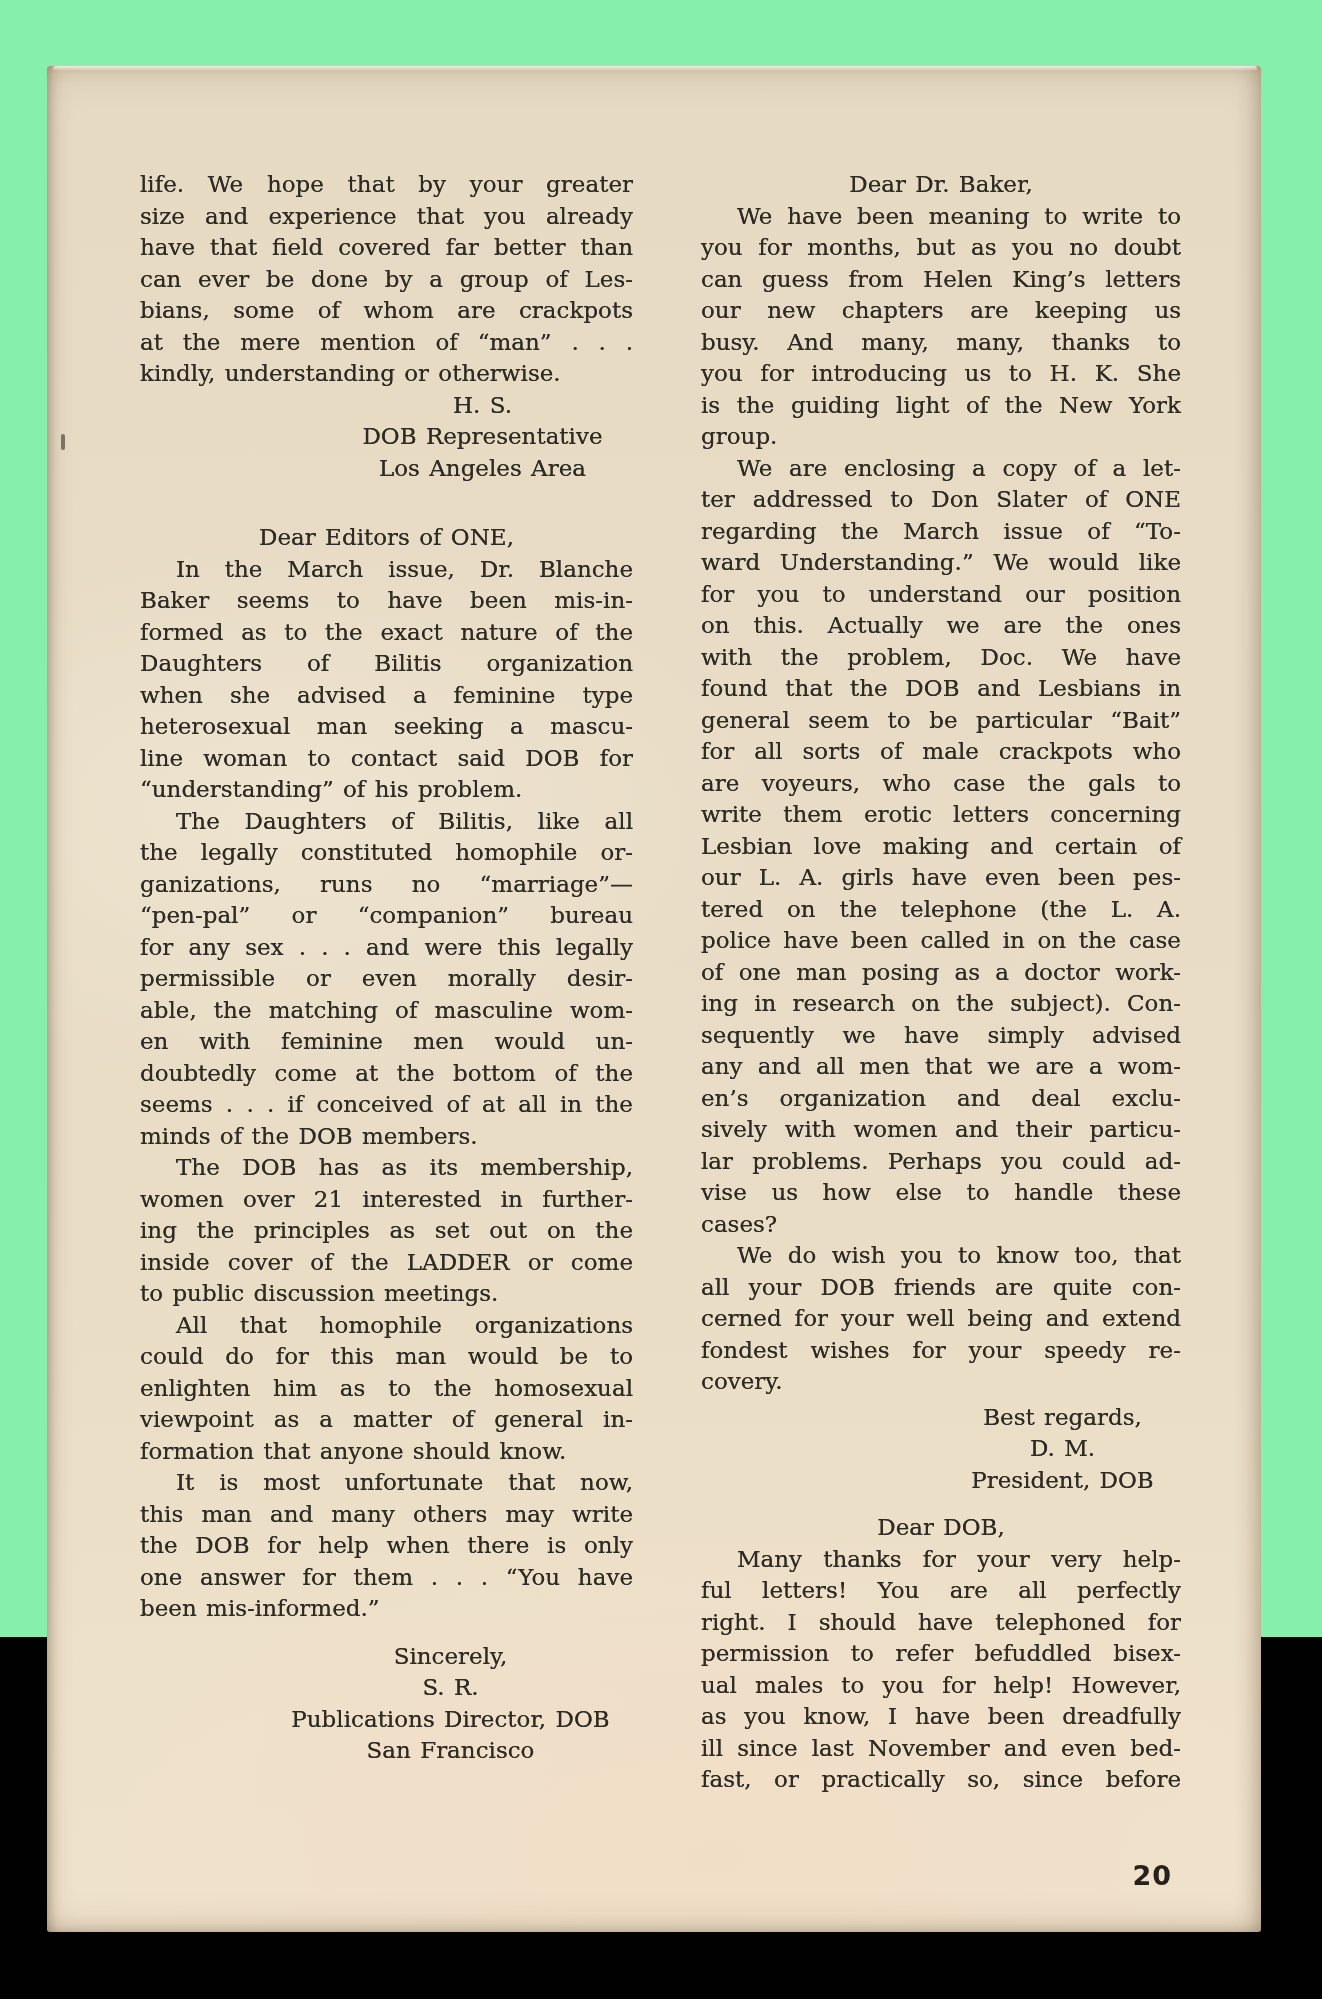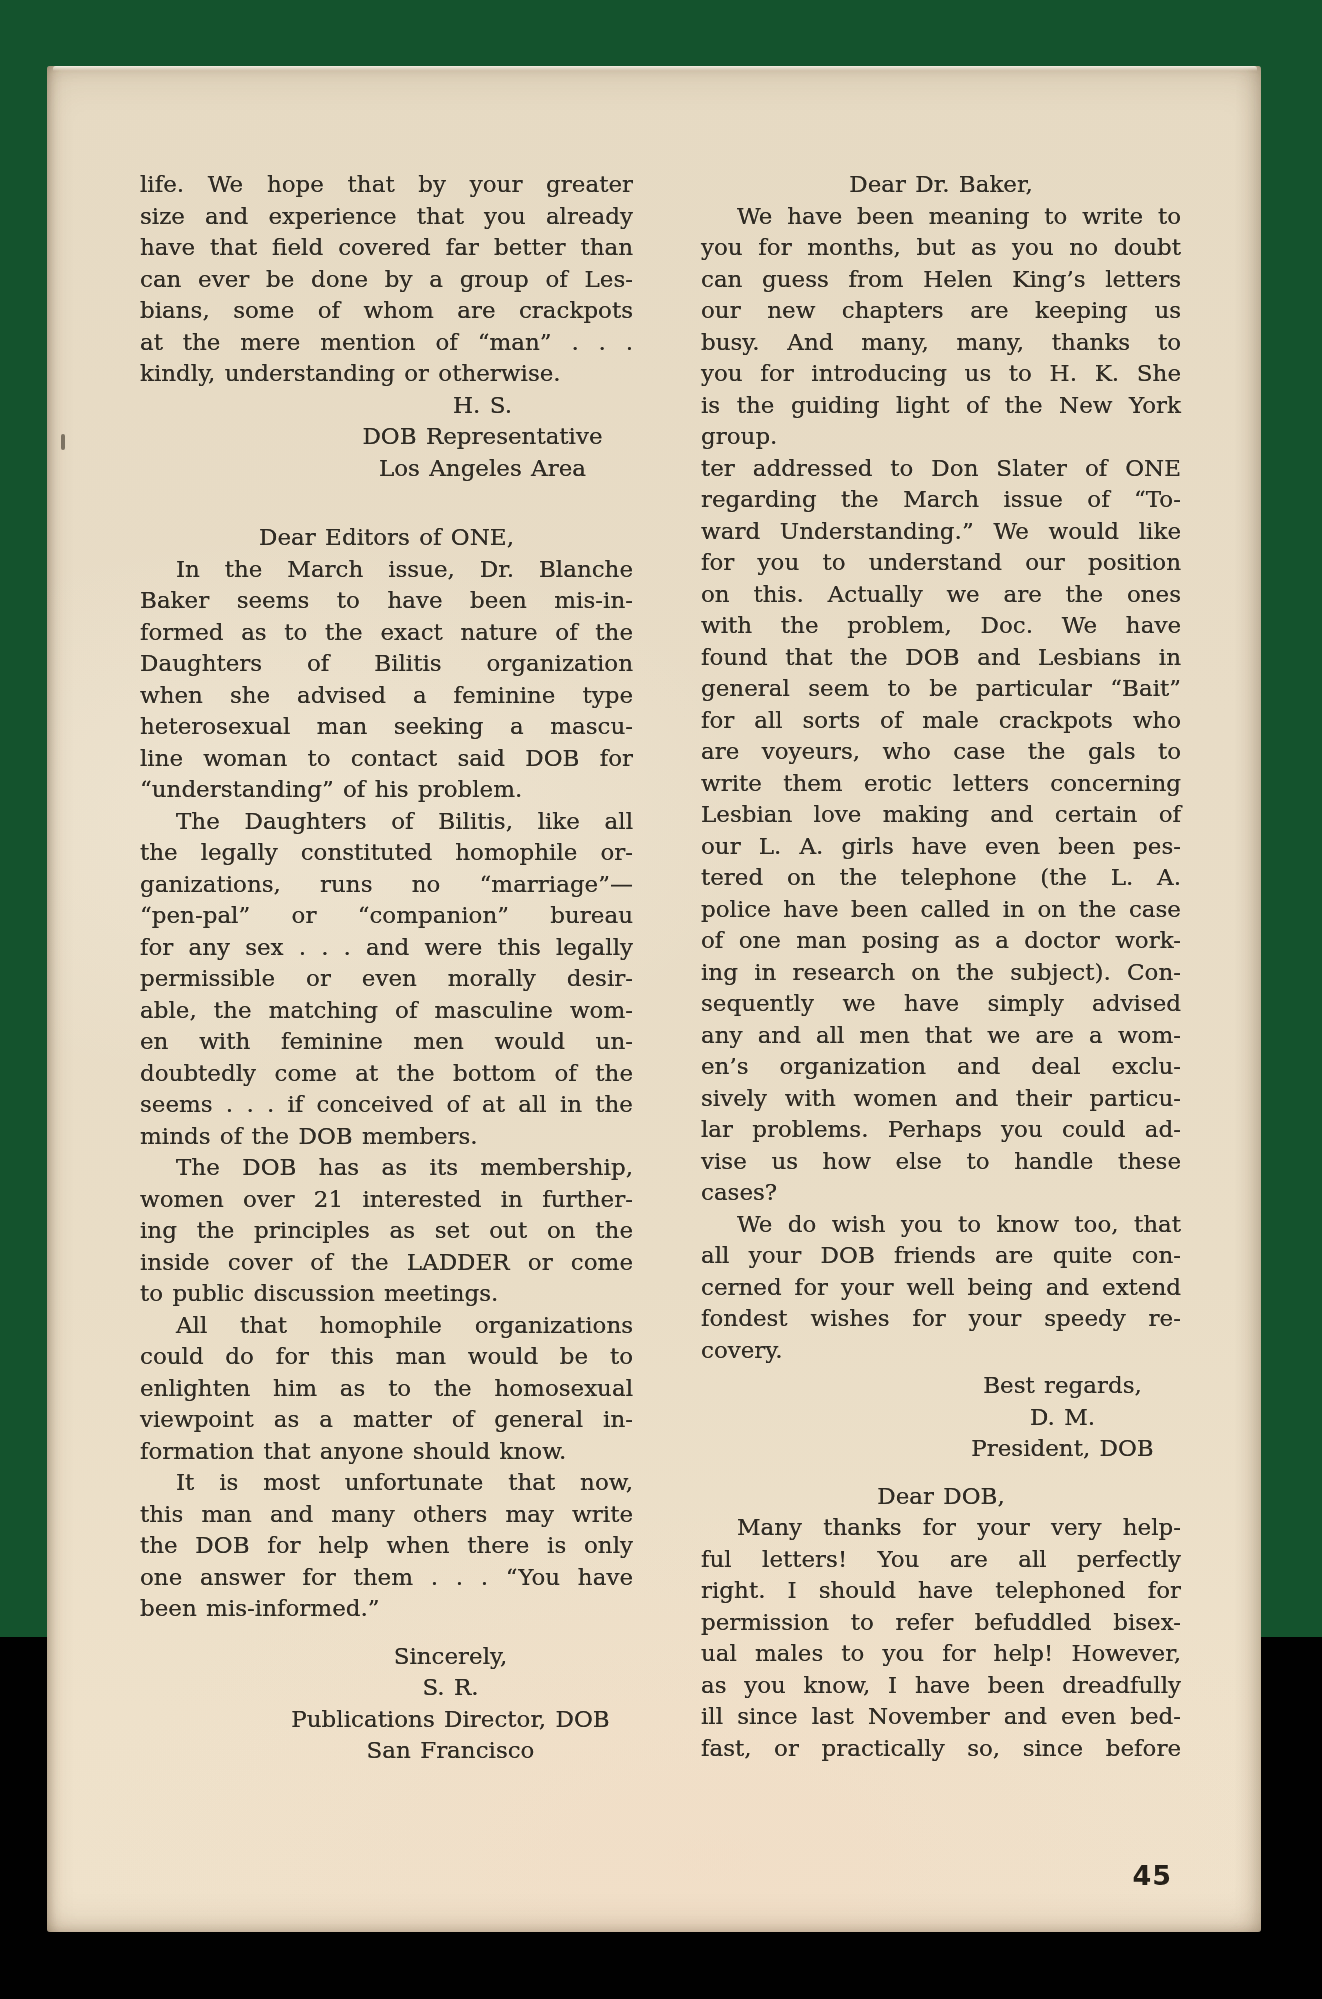--- a/index.html
+++ b/index.html
@@ -7,21 +7,21 @@
     padding: 0;
     background: #010101;
     width: 1322px;
     height: 1999px;
     overflow: hidden;
   }
   .scan {
     position: relative;
     width: 1322px;
     height: 1637px;
-    background: #14532d;
+    background: #86efac;
     font-family: "DejaVu Serif", "Liberation Serif", serif;
   }
   .paper {
     position: absolute;
     left: 47px;
     top: 66px;
     width: 1214px;
     height: 1866px;
     background:
       radial-gradient(ellipse 900px 500px at 55% 96%, rgba(243,219,196,0.55), rgba(243,219,196,0) 70%),
@@ -163,20 +163,21 @@
           <div class="line indent">We have been meaning to write to</div>
           <div class="line">you for months, but as you no doubt</div>
           <div class="line">can guess from Helen King’s letters</div>
           <div class="line">our new chapters are keeping us</div>
           <div class="line">busy. And many, many, thanks to</div>
           <div class="line">you for introducing us to H. K. She</div>
           <div class="line">is the guiding light of the New York</div>
           <div class="line last">group.</div>
         </div>
         <div class="block para">
+          <div class="line indent">We are enclosing a copy of a let-</div>
           <div class="line">ter addressed to Don Slater of ONE</div>
           <div class="line">regarding the March issue of “To-</div>
           <div class="line">ward Understanding.” We would like</div>
           <div class="line">for you to understand our position</div>
           <div class="line">on this. Actually we are the ones</div>
           <div class="line">with the problem, Doc. We have</div>
           <div class="line">found that the DOB and Lesbians in</div>
           <div class="line">general seem to be particular “Bait”</div>
           <div class="line">for all sorts of male crackpots who</div>
           <div class="line">are voyeurs, who case the gals to</div>
@@ -214,15 +215,15 @@
           <div class="line indent">Many thanks for your very help-</div>
           <div class="line">ful letters! You are all perfectly</div>
           <div class="line">right. I should have telephoned for</div>
           <div class="line">permission to refer befuddled bisex-</div>
           <div class="line">ual males to you for help! However,</div>
           <div class="line">as you know, I have been dreadfully</div>
           <div class="line">ill since last November and even bed-</div>
           <div class="line">fast, or practically so, since before</div>
         </div>
       </div>
-    <div class="page-number">45</div>
+    <div class="page-number">20</div>
   </div>
 </div>
 
 </body></html>

